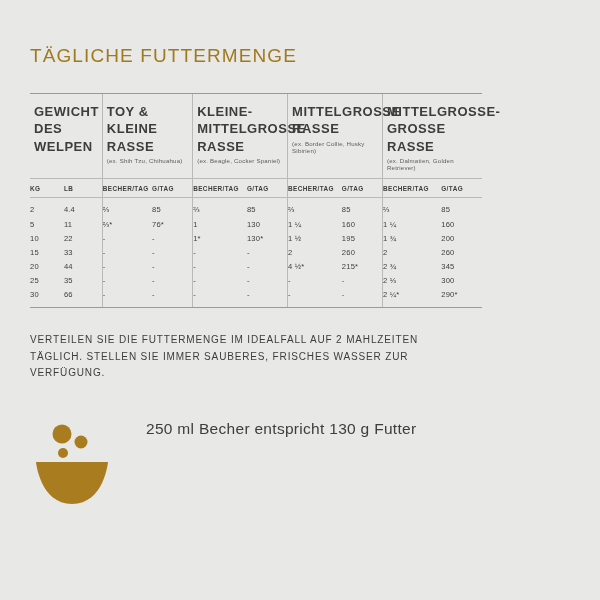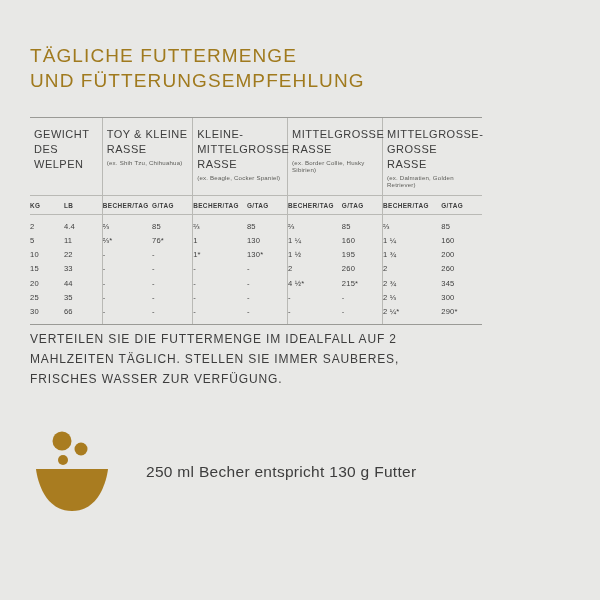--- a/index.html
+++ b/index.html
@@ -50,25 +50,25 @@
     padding: 0;
     vertical-align: top;
     text-align: left;
   }
   .grp-head {
     text-align: center;
     padding: 9px 4px 7px 4px !important;
     border-bottom: 1px solid #b9b9b5;
   }
   .grp-title {
-    font-size: 11px;
+    font-size: 13px;
     letter-spacing: 0.5px;
     color: #3d3d3d;
     text-transform: uppercase;
-    font-weight: 400;
+    font-weight: 700;
     line-height: 1.35;
     display: block;
   }
   .grp-sub {
     font-size: 6.1px;
     color: #5c5c58;
     display: block;
     margin-top: 2px;
     font-weight: 400;
     letter-spacing: 0.2px;
@@ -92,33 +92,32 @@
     color: #3d3d3d;
     padding: 2.6px 0 2.6px 0 !important;
     letter-spacing: 0.2px;
   }
   .data-row:first-child td { padding-top: 7px !important; }
   .data-row:last-child td { padding-bottom: 8px !important; }
   .cell-pad { padding-left: 8px !important; }
 
   
   .note {
-    font-size: 12px;
+    font-size: 10px;
     letter-spacing: 0.85px;
     line-height: 1.65;
     color: #3d3d3d;
     text-transform: uppercase;
-    margin: 5px 0 0 0;
+    margin: 24px 0 0 0;
     max-width: 430px;
   }
 
   
   .bowl-block {
     display: flex;
-    align-items: center;
     margin-top: 38px;
   }
   .bowl-art {
     position: relative;
     width: 92px;
     height: 90px;
     flex: 0 0 92px;
   }
   .bowl-art svg { display: block; }
   .bowl-caption {
@@ -129,21 +128,20 @@
     white-space: nowrap;
   }
 </style>
 </head>
 <body>
 
 <div class="page">
 
   <h1 class="title">
     <span class="line">TÄGLICHE FUTTERMENGE</span>
-    <span class="line">UND FÜTTERUNGSEMPFEHLUNG</span>
   </h1>
 
   <div class="table-wrap">
     <table class="feed">
       <colgroup>
         <col style="width:7.5%">
           <col style="width:8.5%">
         <col style="width:11%">
           <col style="width:9%">
         <col style="width:12%">

